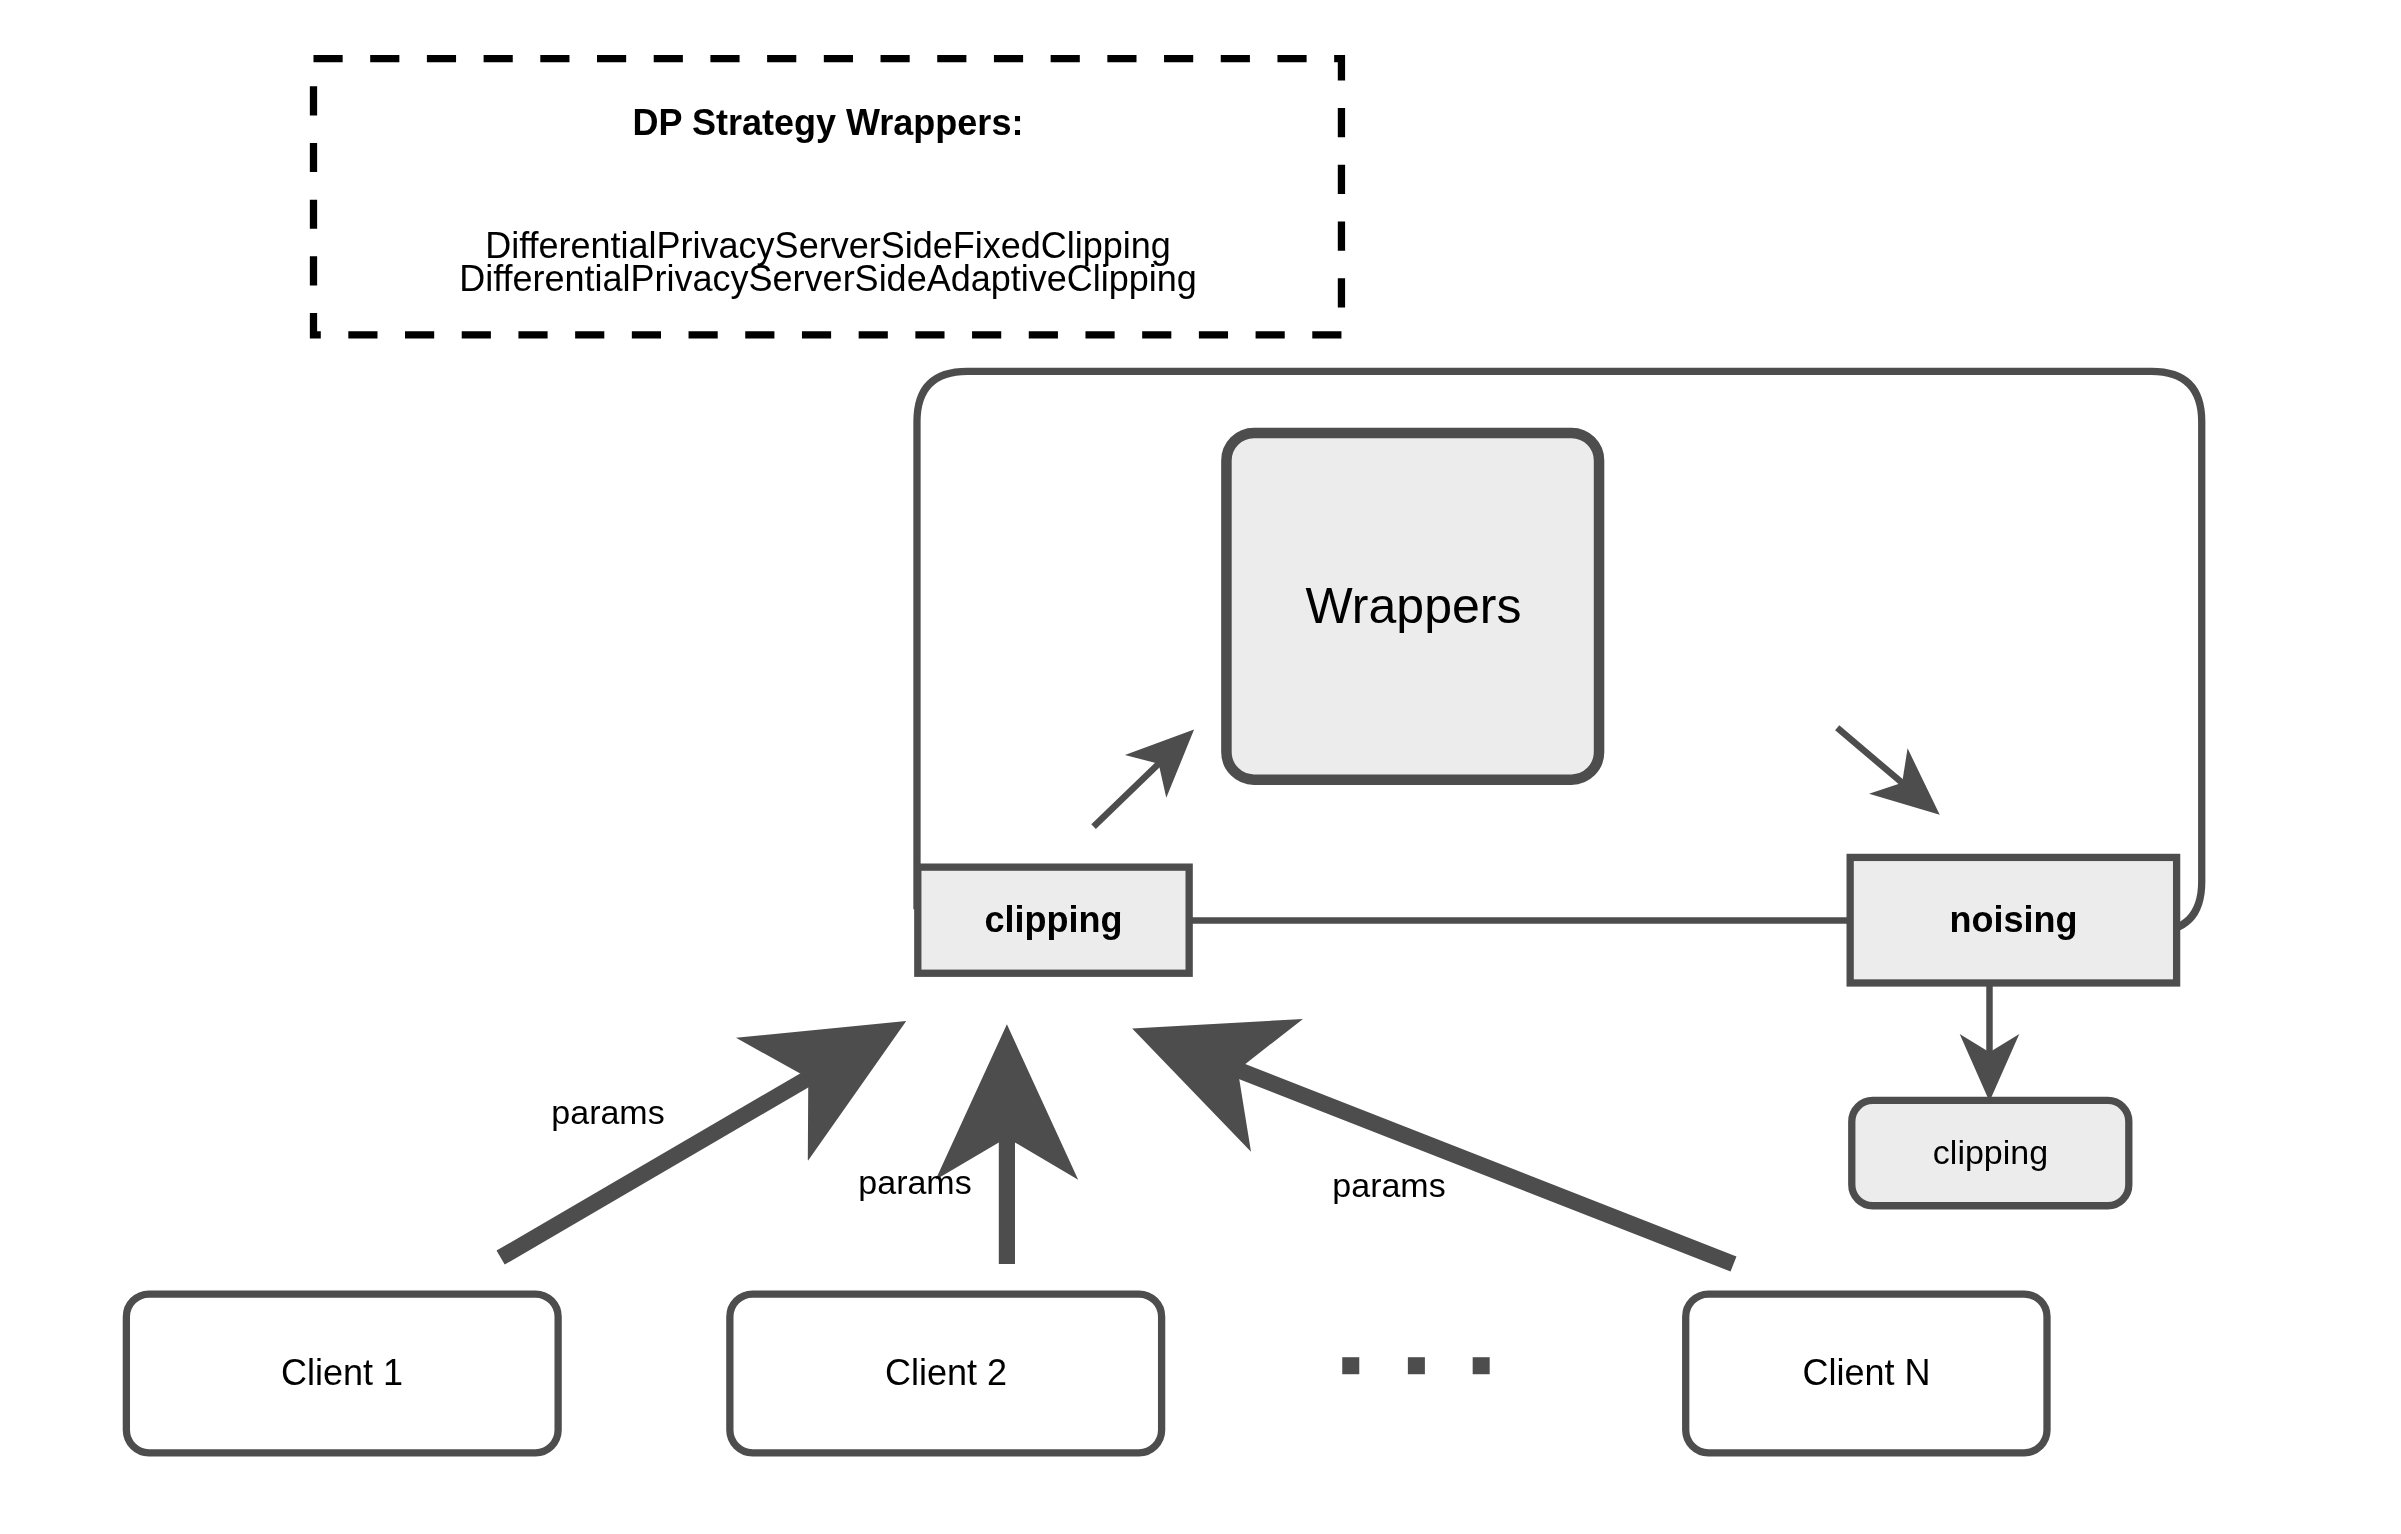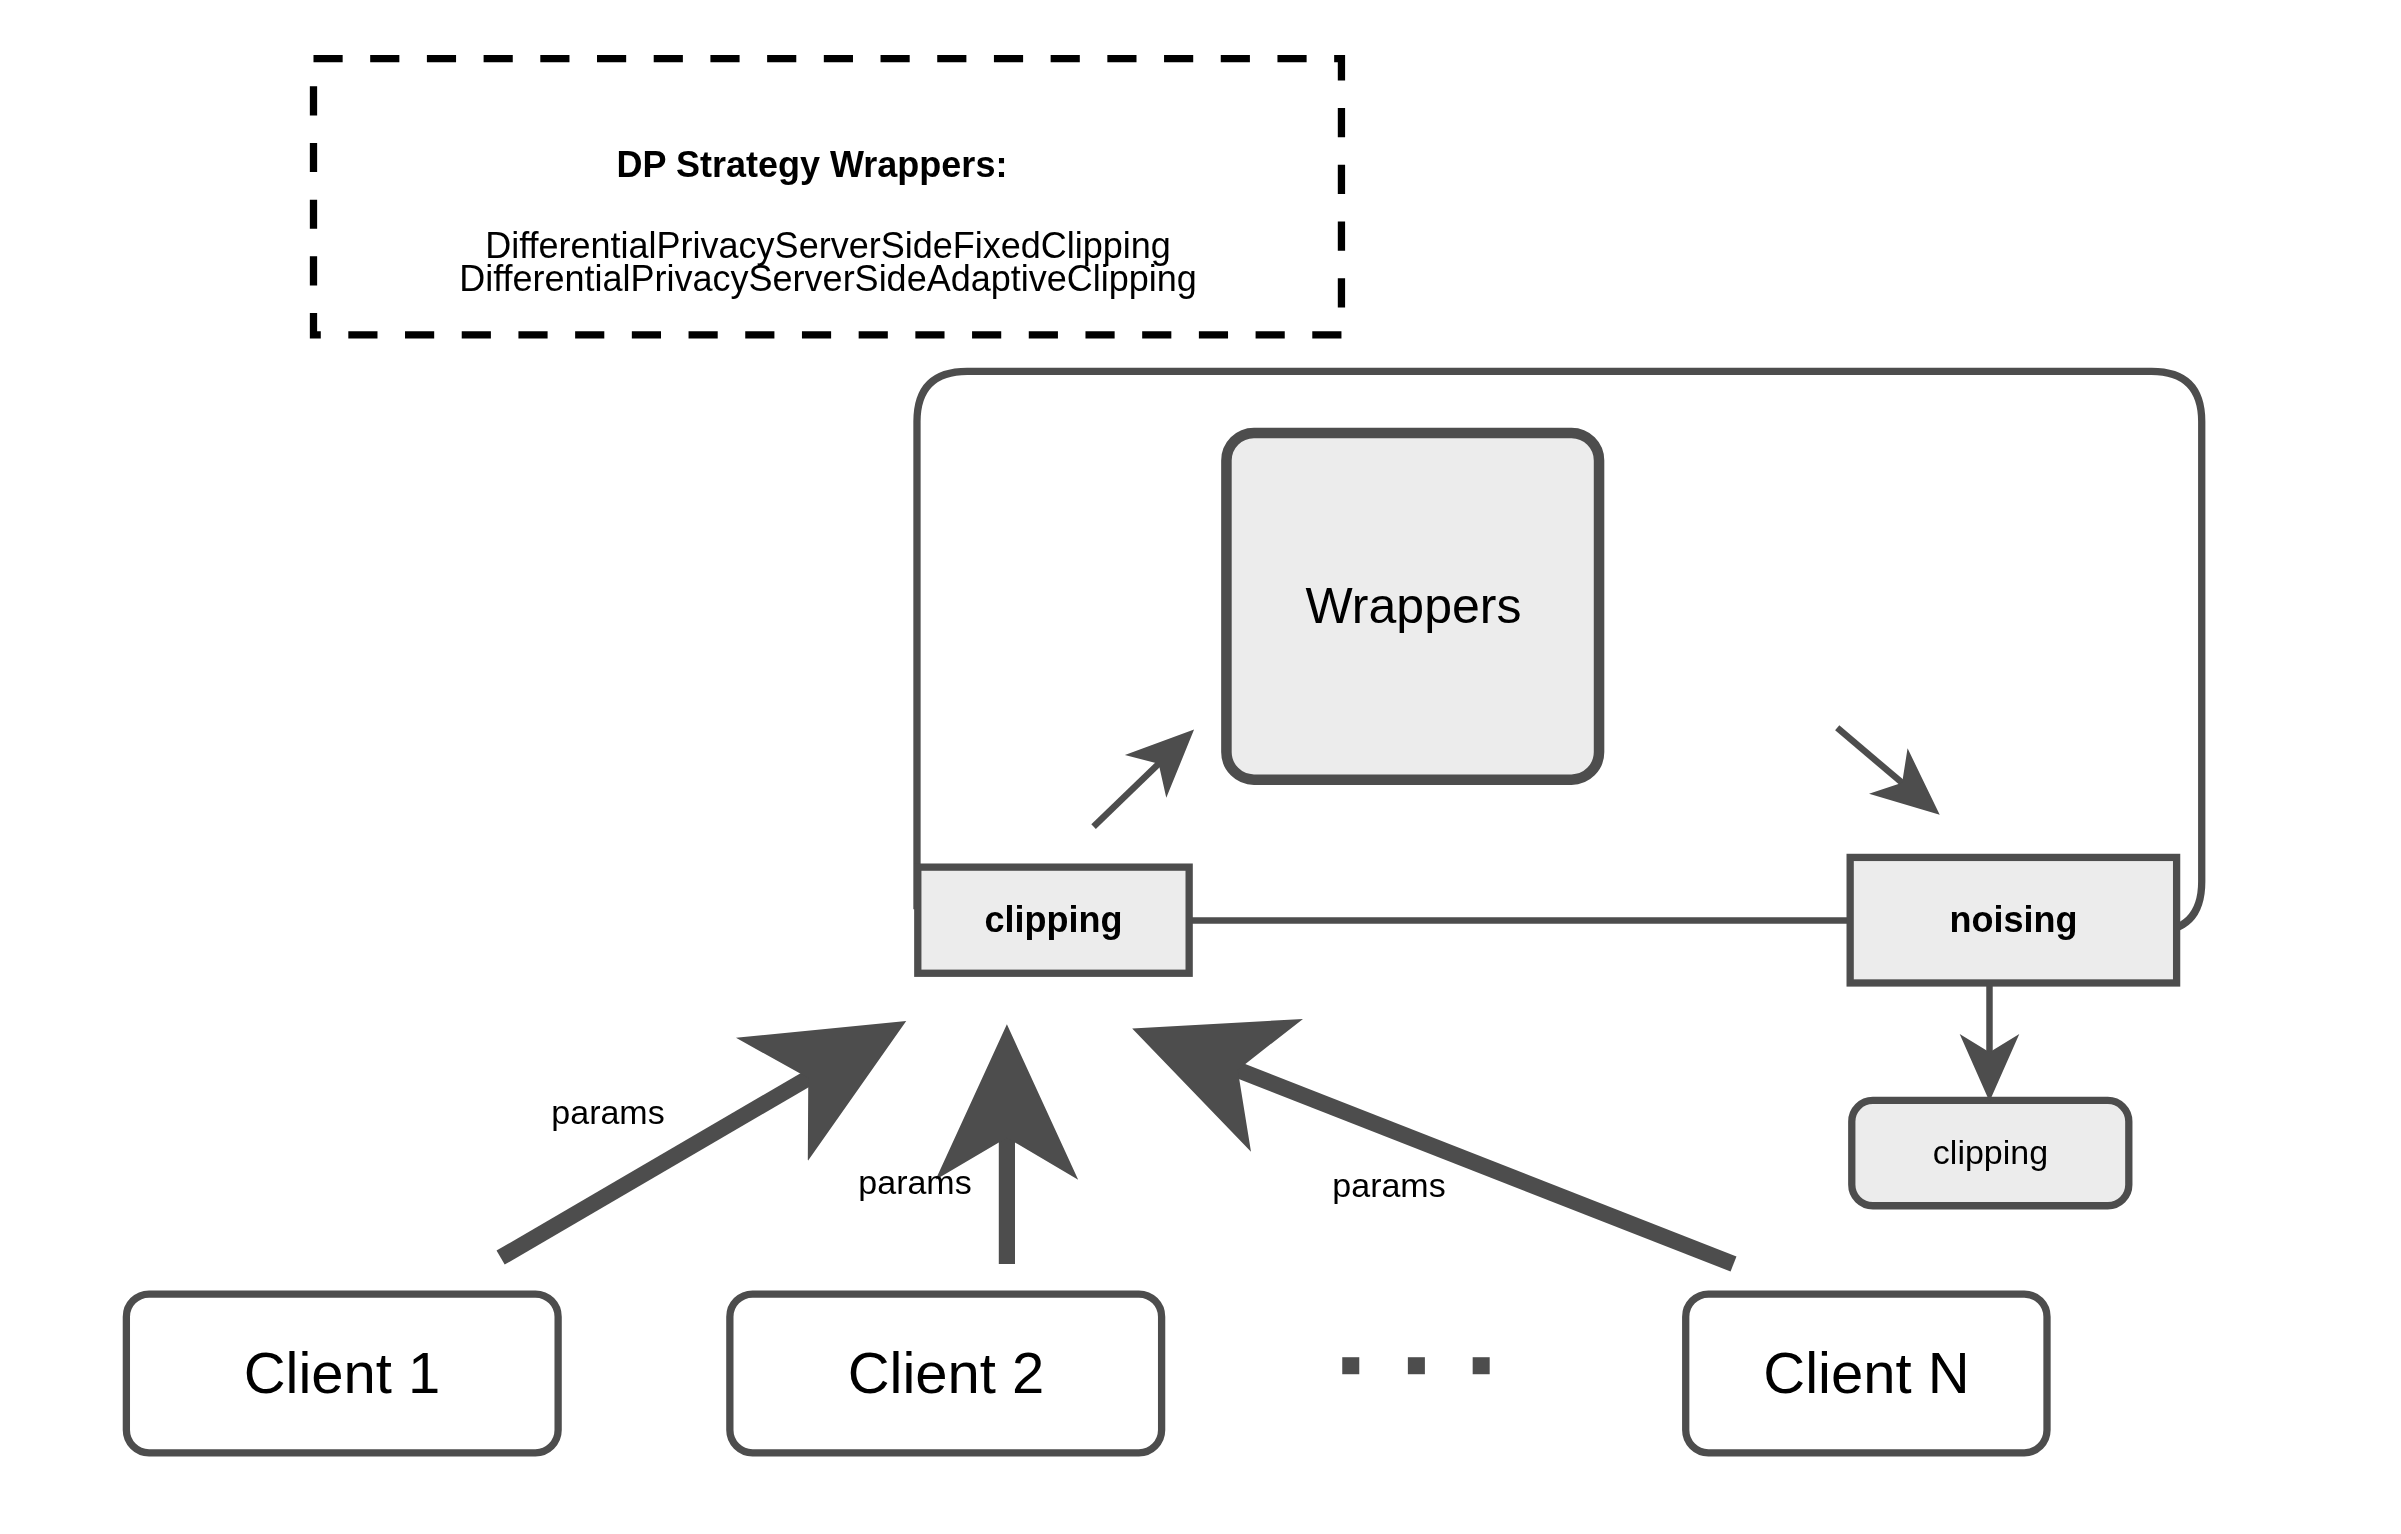--- a/index.html
+++ b/index.html
@@ -38,21 +38,21 @@
     font-weight: bold;
     font-size: 36px;
   }
   .wrapper-box-lines {
     font-weight: normal;
     font-size: 36px;
   }
   .strategy-label { font-size: 50px; font-weight: normal; }
   .pipeline-label { font-size: 36px; font-weight: bold; }
   .broadcast-label { font-size: 34px; font-weight: normal; }
-  .client-label { font-size: 58px; font-weight: normal; }
+  .client-label { font-size: 36px; font-weight: normal; }
   .edge-label { font-size: 34px; font-weight: normal; }
 </style>
 </head>
 <body>
 
 <div id="canvas">
 
   <svg class="layer" viewBox="0 0 2964 1894">
     <defs>
       <marker id="barb" markerWidth="10" markerHeight="10" refX="8.4" refY="5" orient="auto" markerUnits="strokeWidth">
@@ -98,21 +98,21 @@
 
     <rect x="1657" y="1675" width="21" height="21" fill="#4d4d4d"></rect>
     <rect x="1738" y="1675" width="21" height="21" fill="#4d4d4d"></rect>
     <rect x="1818" y="1675" width="21" height="21" fill="#4d4d4d"></rect>
 
     <rect x="156" y="1597" width="533" height="196" rx="28" ry="28" fill="#ffffff" stroke="#4d4d4d" stroke-width="9"></rect>
     <rect x="901" y="1597" width="533" height="196" rx="28" ry="28" fill="#ffffff" stroke="#4d4d4d" stroke-width="9"></rect>
     <rect x="2081" y="1597" width="446" height="196" rx="28" ry="28" fill="#ffffff" stroke="#4d4d4d" stroke-width="9"></rect>
   </svg>
 
-  <div class="node-text wrapper-box-title" style="left:298px; top:99px; width:1028px; height:49px;margin-top:42px;">DP Strategy Wrappers:</div>
+  <div class="node-text wrapper-box-title" style="left:314px; top:99px; width:1028px; height:49px;">DP Strategy Wrappers:</div>
 
   <div class="node-text wrapper-box-lines" style="left:314px; top:224px; width:1028px; height:45px;">DifferentialPrivacyServerSideFixedClipping</div>
 
   <div class="node-text wrapper-box-lines" style="left:314px; top:257px; width:1028px; height:45px;">DifferentialPrivacyServerSideAdaptiveClipping</div>
 
   <div class="node-text strategy-label" style="left:1227px; top:433px; width:373px; height:347px;">Wrappers</div>
 
   <div class="node-text pipeline-label" style="left:1850px; top:857px; width:327px; height:126px;">noising</div>
 
   <div class="node-text pipeline-label" style="left:918px; top:867px; width:271px; height:106px;">clipping</div>

